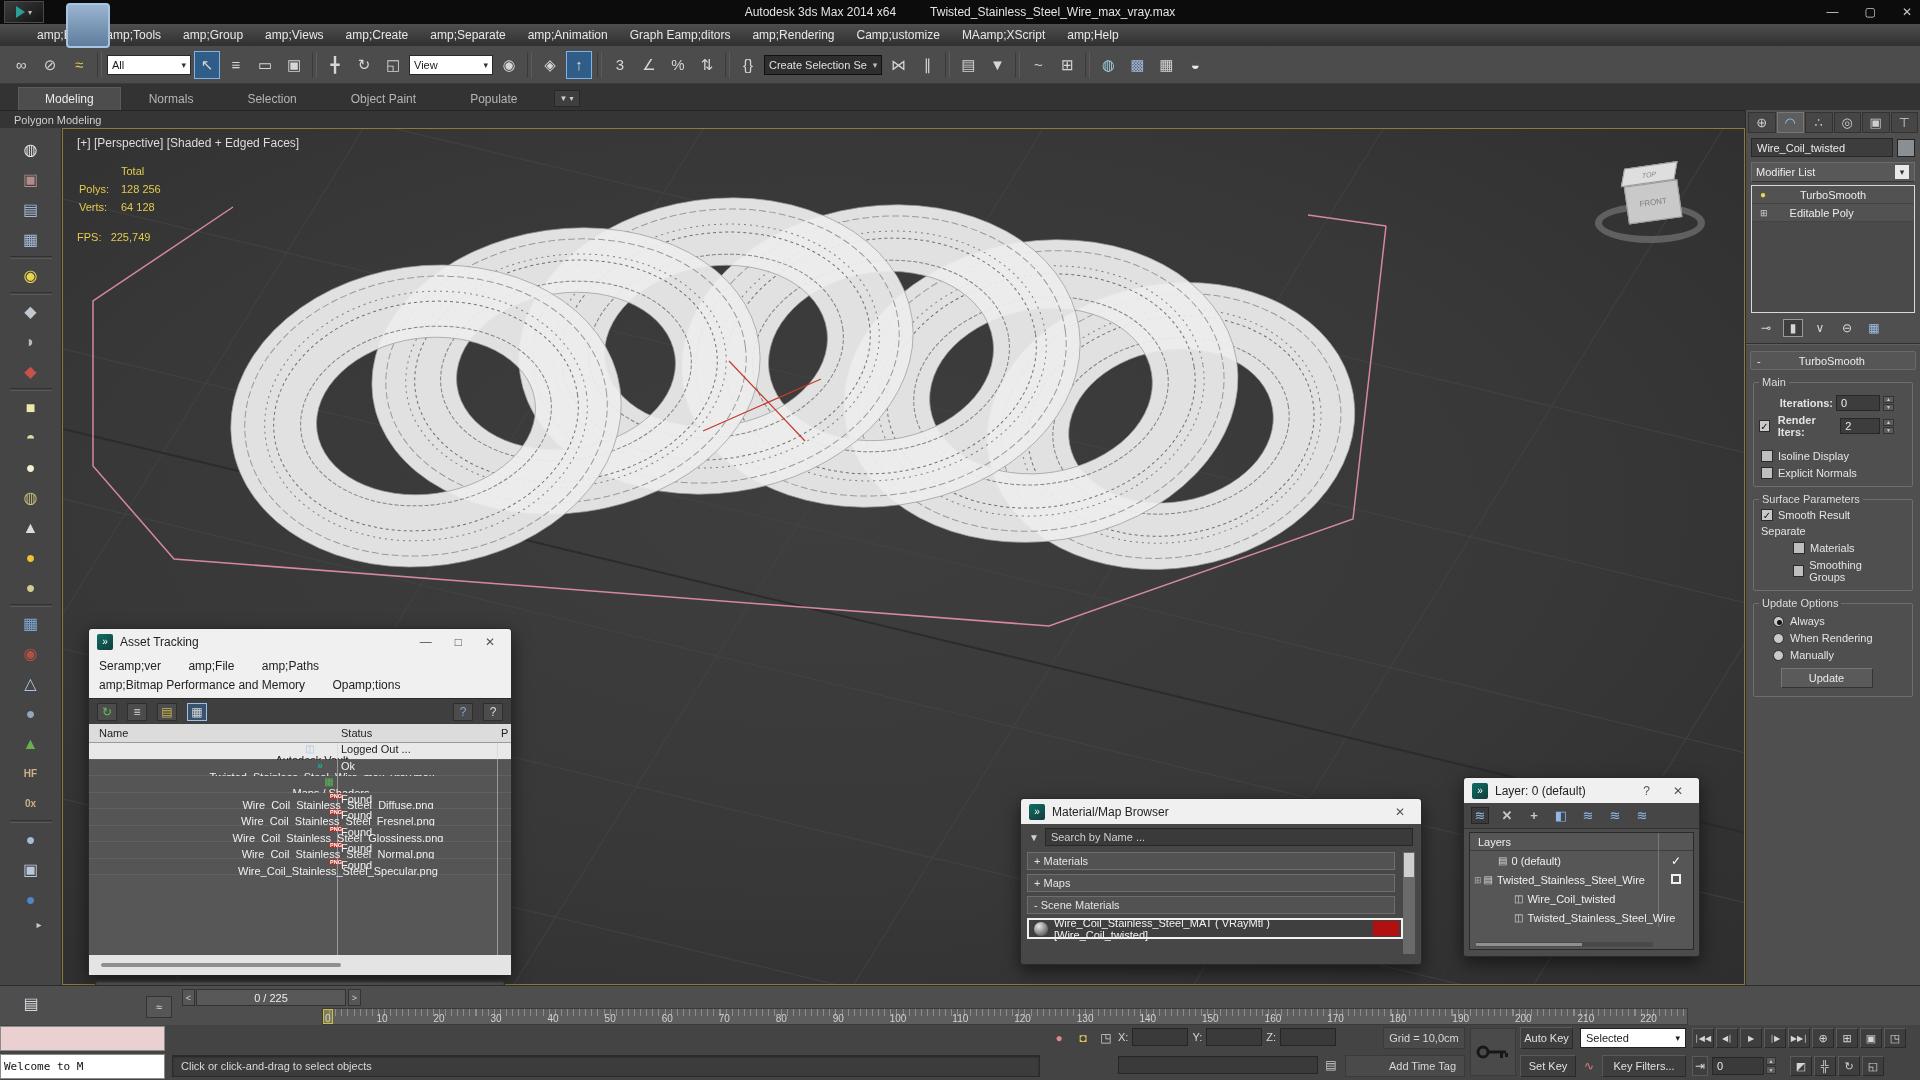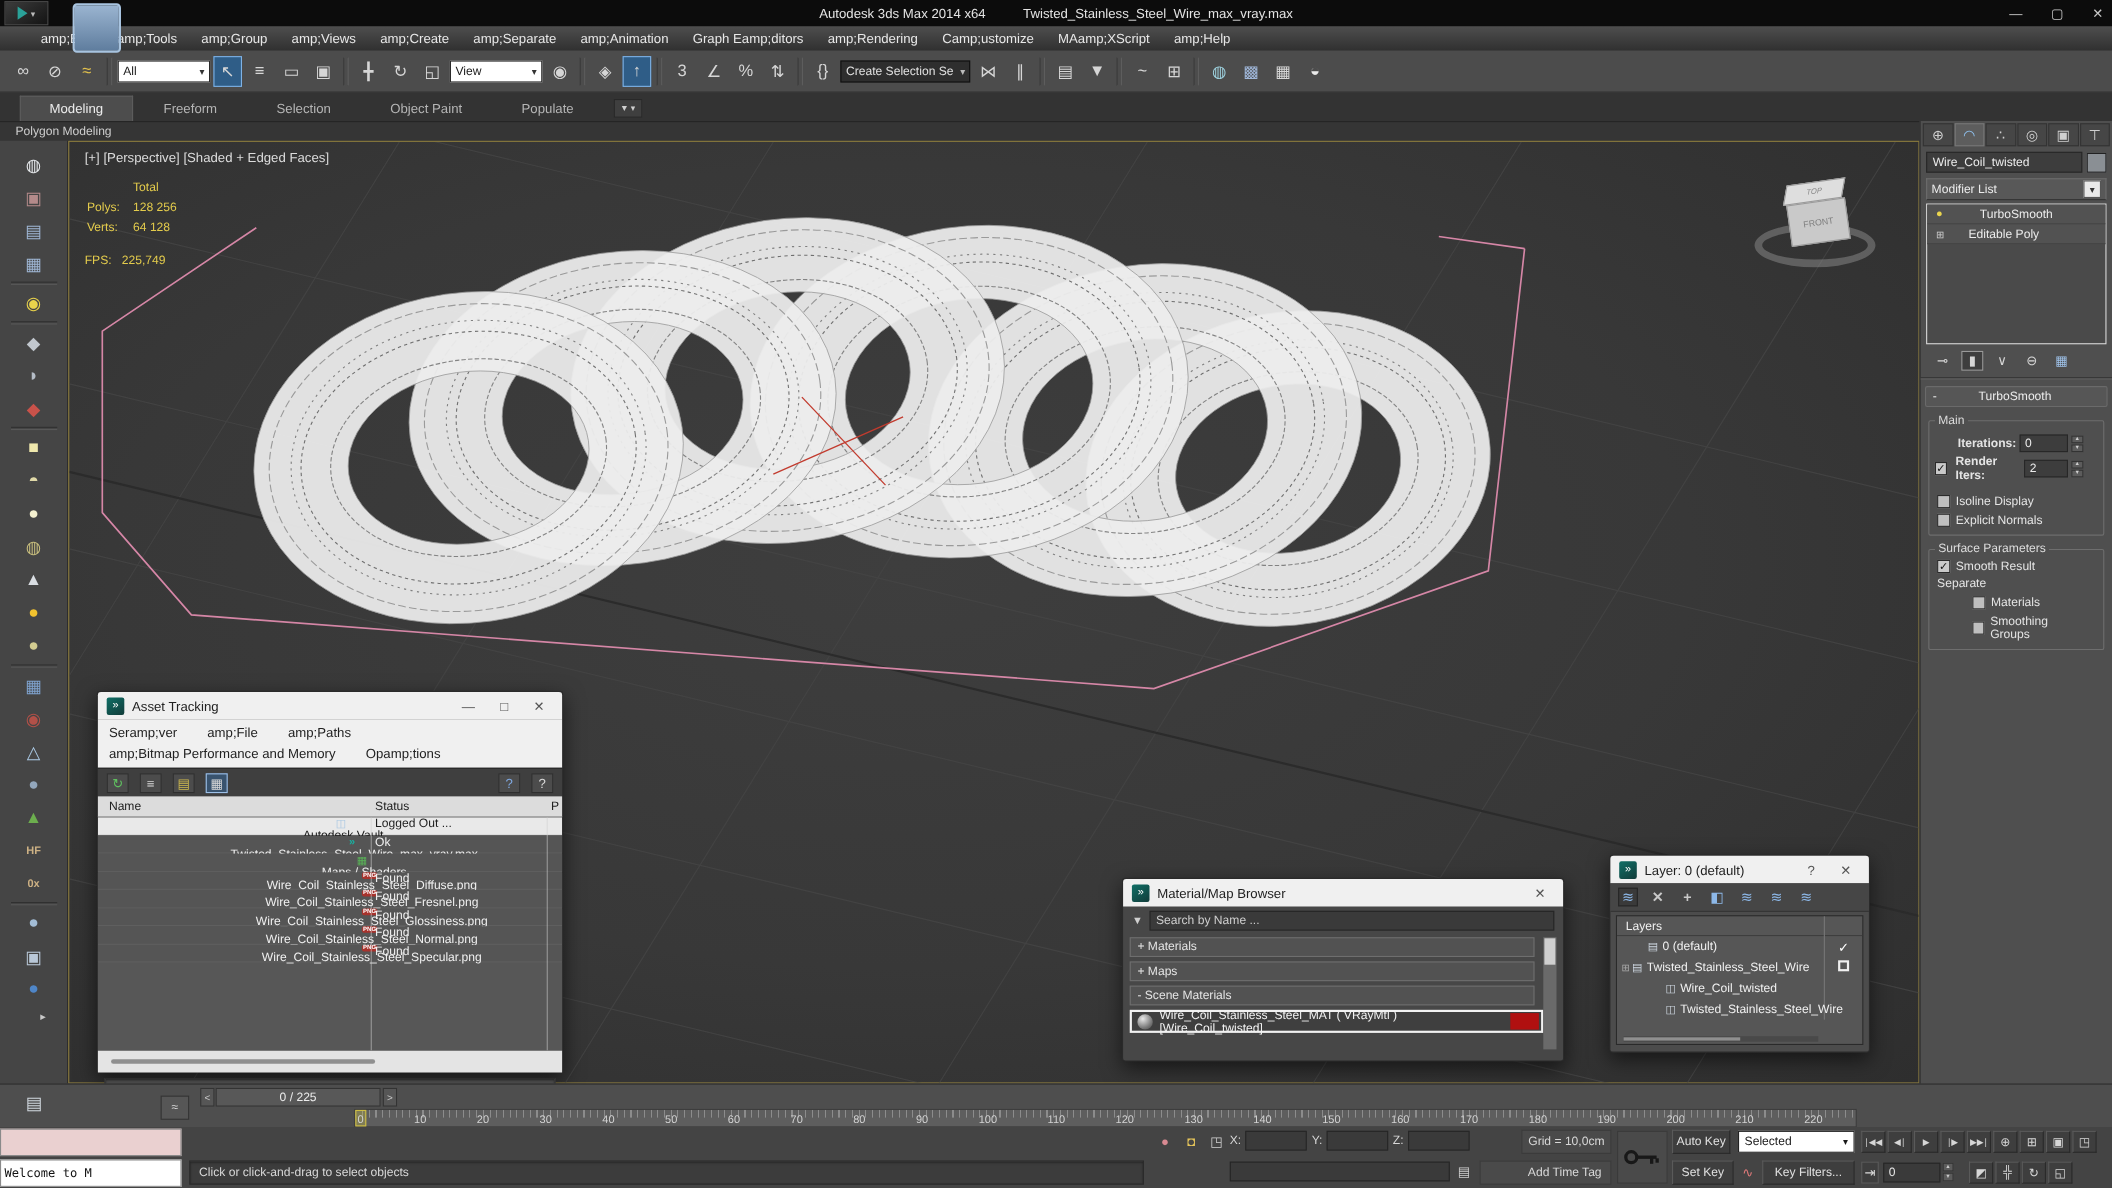--- a/index.html
+++ b/index.html
@@ -371,21 +371,21 @@
       <span class="tbi">
         <span class="lbl">▦</span>
       </span>
       <span class="tbi" style="color: rgb(234, 234, 234);">
         <span class="lbl">◒</span>
       </span>
     </div>
 
   <div class="ribbon">
     <span class="rtab active">Modeling</span>
-    <span class="rtab">Freeform</span>
+    <span class="rtab">Normals</span>
     <span class="rtab">Selection</span>
     <span class="rtab">Object Paint</span>
     <span class="rtab">Populate</span>
     <span class="rdrop">
         <span>▼</span>
         <span>▾</span>
       </span>
   </div>
   <div class="polyrow">
     <span>Polygon Modeling</span>
@@ -674,20 +674,36 @@
       <div class="cp-cbrow ind">
         <span class="cp-check off">✓</span>
         <span>Materials</span>
       </div>
       <div class="cp-cbrow ind">
         <span class="cp-check off">✓</span>
         <span>Smoothing Groups</span>
       </div>
     </fieldset>
 
+    <fieldset class="cp-group">
+      <legend>Update Options</legend>
+      <div class="cp-cbrow" style="margin-left:14px;margin-top:2px;">
+        <span class="cp-radio on"></span>
+        <span>Always</span>
+      </div>
+      <div class="cp-cbrow" style="margin-left:14px;">
+        <span class="cp-radio"></span>
+        <span>When Rendering</span>
+      </div>
+      <div class="cp-cbrow" style="margin-left:14px;">
+        <span class="cp-radio"></span>
+        <span>Manually</span>
+      </div>
+      <button class="cp-update">Update</button>
+    </fieldset>
   </div>
 
   <div class="dlg" id="asset">
     <div class="dlg-title">
       <span class="mini-logo">»</span>
       <span>Asset Tracking</span>
       <span class="spacer"></span>
       <span class="tb">—</span>
       <span class="tb">□</span>
       <span class="tb">✕</span>

